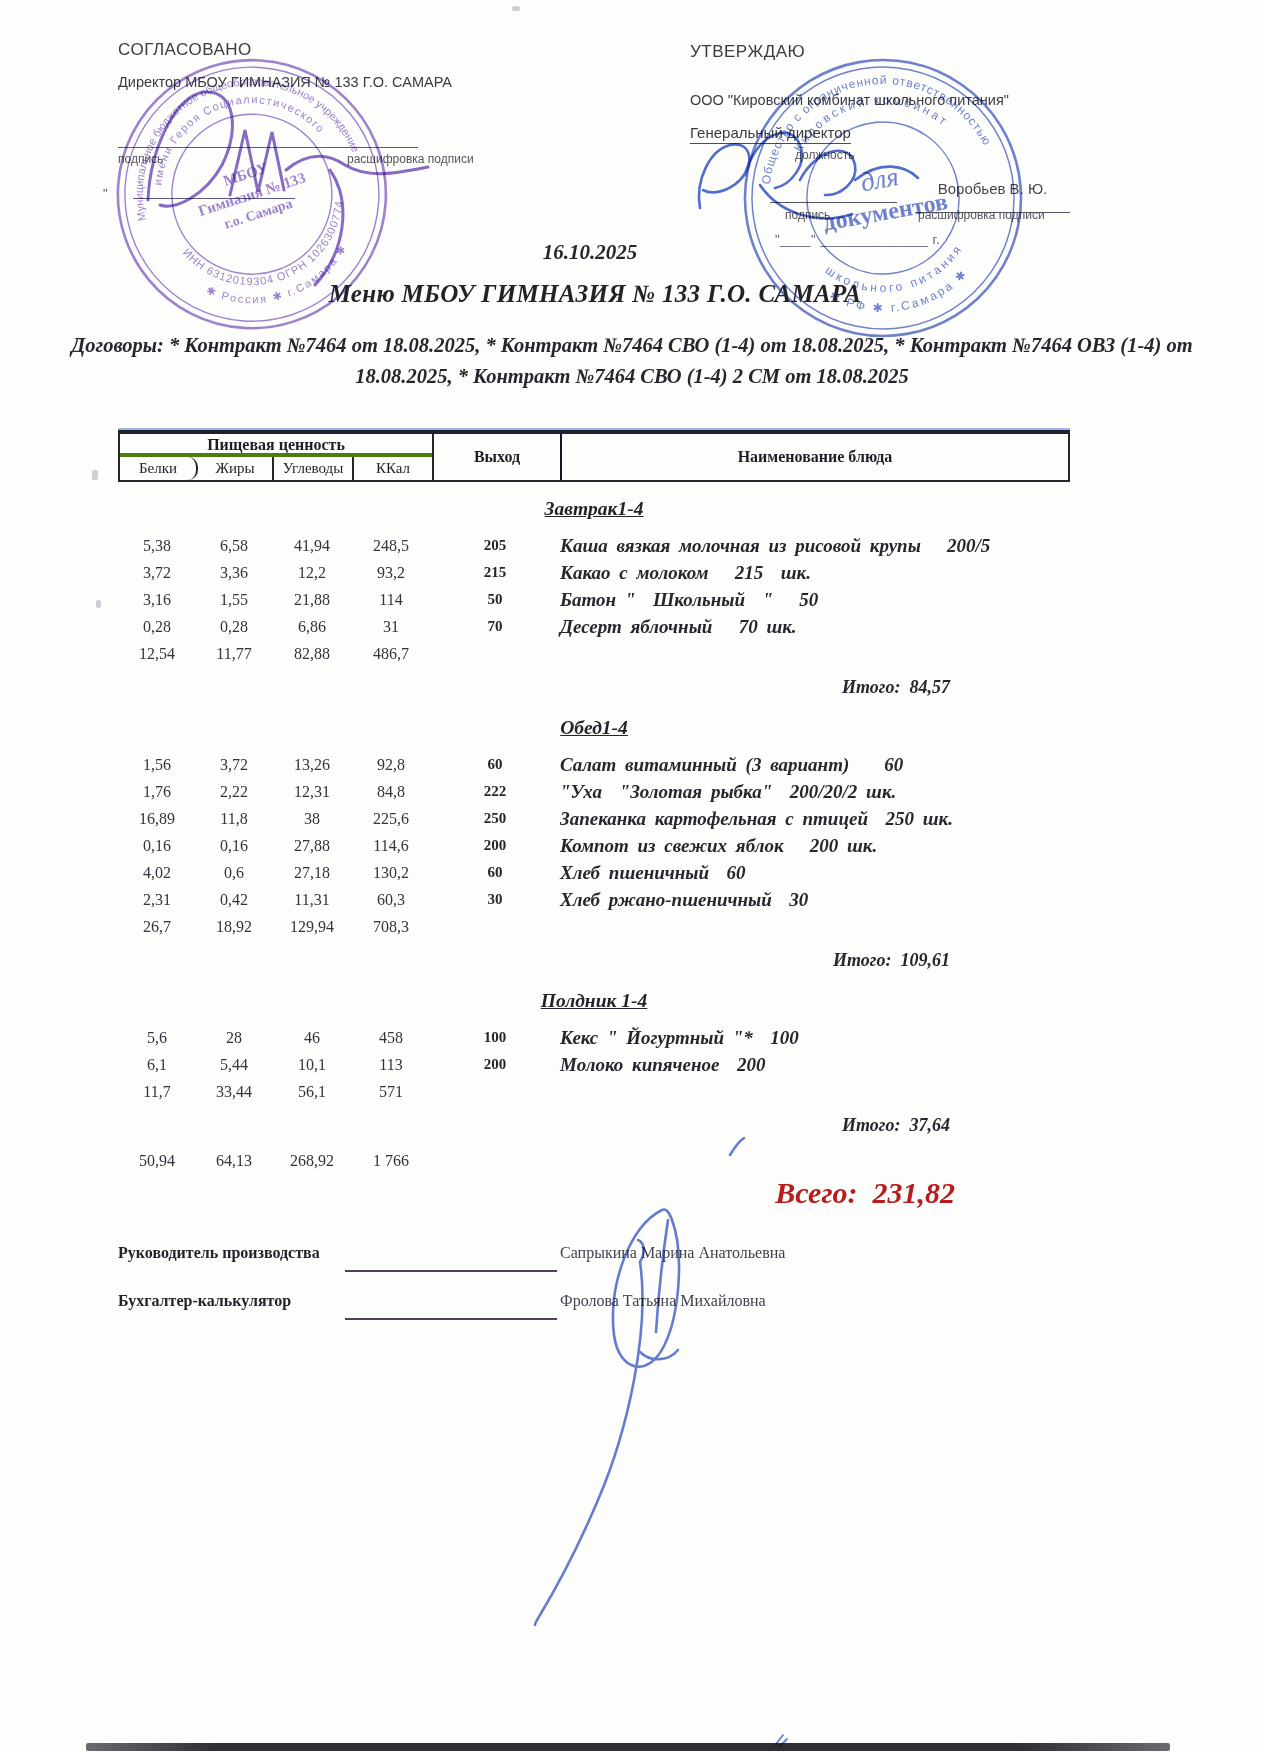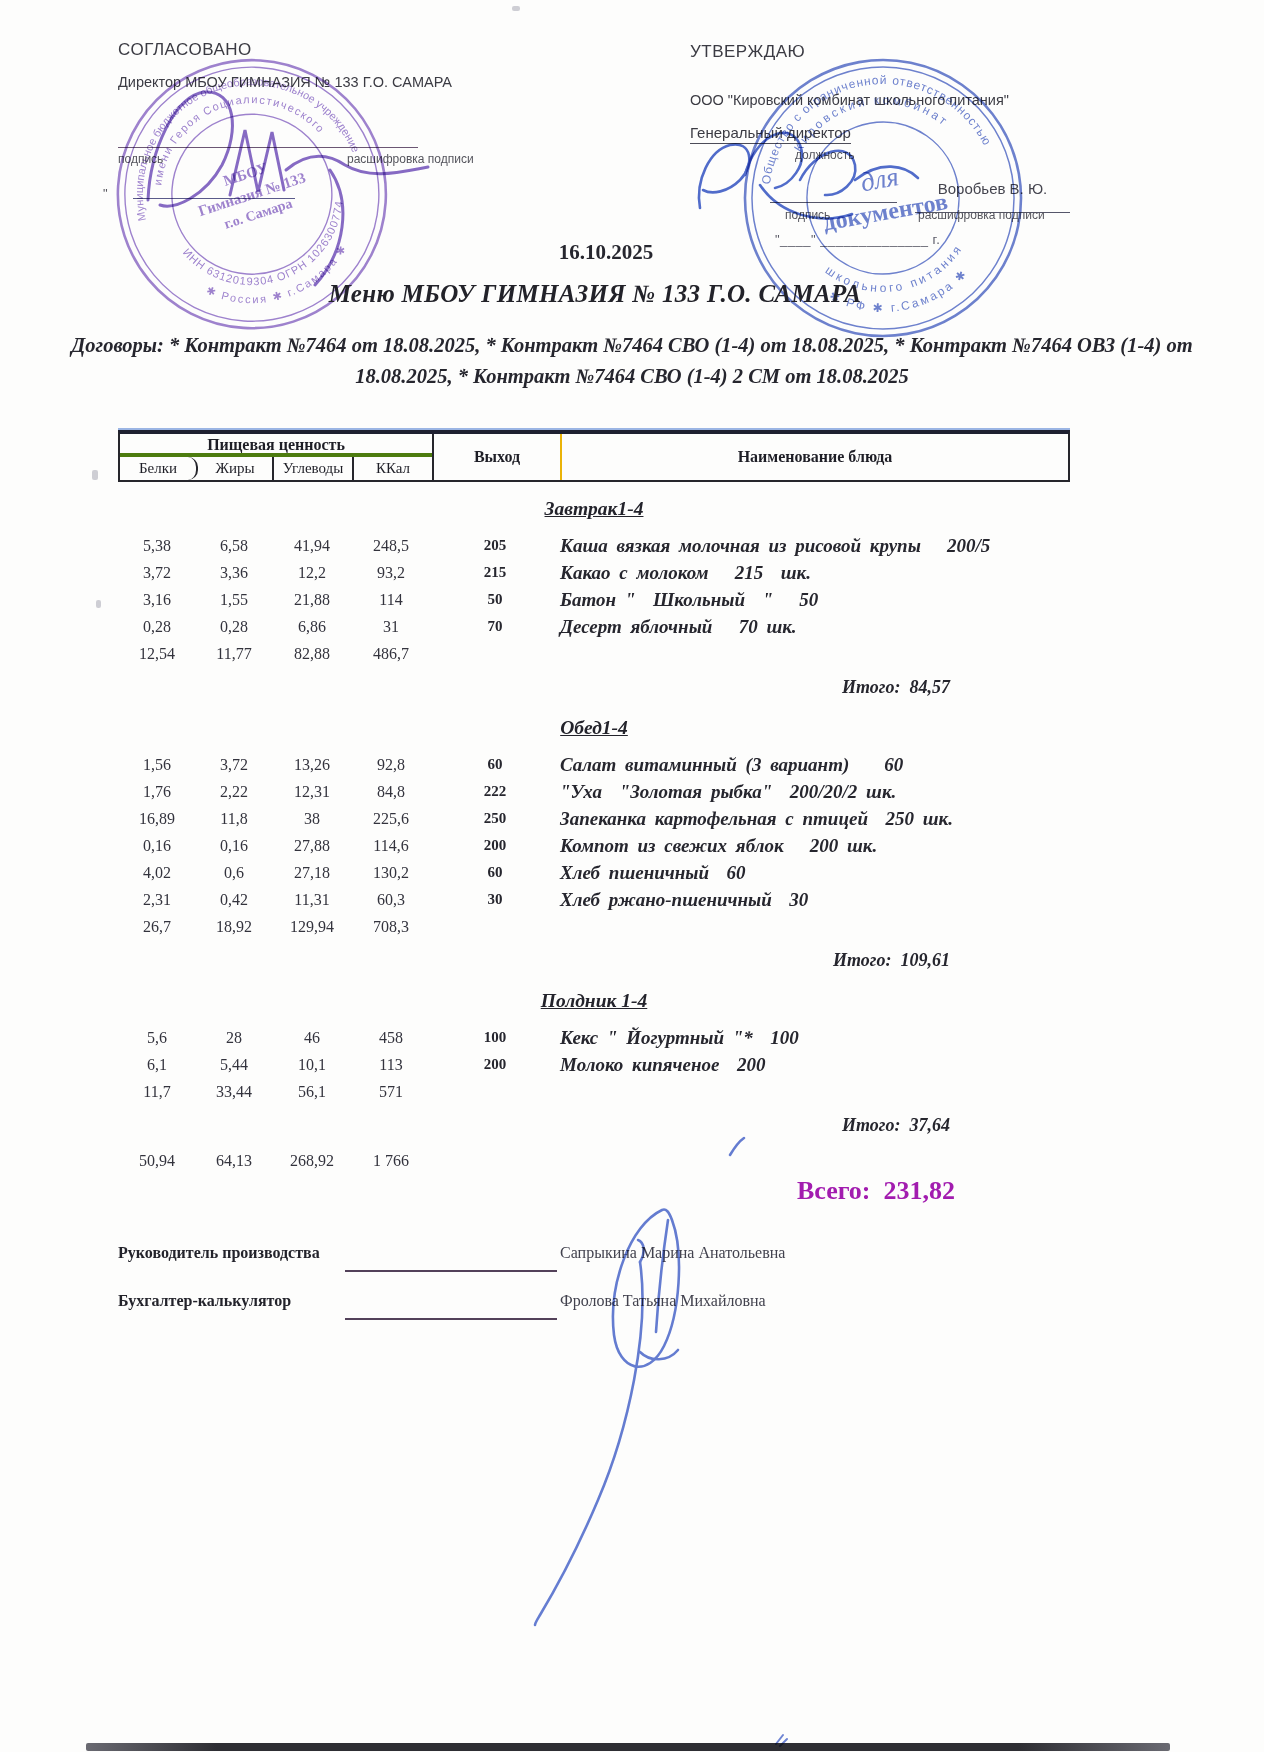--- a/index.html
+++ b/index.html
@@ -33,59 +33,59 @@
   .approved .date-blank { position:absolute; top:190px; left:85px; font-size:13px; color:#5a5a66;
                           letter-spacing:.5px; }
 
   
   .stamp { position:absolute; mix-blend-mode:multiply; pointer-events:none; }
   .stamp-left { left:110px; top:52px; opacity:.82; transform:rotate(-18deg); }
   .stamp-right { left:733px; top:48px; opacity:.8; transform:rotate(-10deg); }
   .ink { position:absolute; pointer-events:none; mix-blend-mode:multiply; }
 
   
-  .doc-date { position:absolute; top:240px; left:16px; width:1180px; text-align:center;
-              font-size:21px; font-weight:bold; color:#26262e; }
+  .doc-date { position:absolute; top:240px; left:0; width:1180px; text-align:center;
+              font-size:21px; font-weight:bold; font-style:italic; color:#26262e; }
   .doc-title { position:absolute; top:280px; left:0; width:1190px; text-align:center;
                font-size:25px; font-weight:bold; font-style:italic; color:#222229; letter-spacing:.3px; }
   .doc-contracts { position:absolute; top:330px; left:62px; width:1140px; text-align:center;
                font-size:20.5px; font-weight:bold; font-style:italic; color:#26262e; line-height:1.5; }
 
   
   .nutr-table { position:absolute; left:118px; top:430px; width:952px; height:52px;
                 display:flex; border:2px solid #26262c; border-top:4px solid #1e2030;
                 box-shadow:0 -2px 0 rgba(74,122,208,.55); background:#fdfdfc;
                 color:#1e1e26; }
   .nt-group { width:312px; display:flex; flex-direction:column; }
   .nt-group-title { height:23px; border-bottom:4px solid #4d7c0f; text-align:center;
                     font-weight:bold; font-size:16px; line-height:22px; }
   .nt-sub { flex:1; display:flex; }
   .nt-sub-cell { text-align:center; font-size:15px; line-height:23px; border-right:2px solid #26262c; }
   .nt-sub-cell:nth-child(1){width:78px;border-radius:10px;} .nt-sub-cell:nth-child(2){width:76px;}
   .nt-sub-cell:nth-child(3){width:80px;} .nt-sub-cell:nth-child(4){width:78px; border-right:none;}
-  .nt-out { width:130px; border-left:2px solid #26262c; border-right:2px solid #eab308;
+  .nt-out { width:130px; border-left:2px solid #26262c; border-right:2px solid #0f172a;
             display:flex; align-items:center; justify-content:center; font-weight:bold; font-size:16px; }
   .nt-dish { flex:1; display:flex; align-items:center; justify-content:center; font-weight:bold; font-size:16px; }
 
   
   .menu-body { position:absolute; left:118px; top:482px; width:952px; color:#2e2e38; }
   .section-title { text-align:center; margin:16px 0 12px; font-size:19.5px; font-weight:bold;
                    font-style:italic; text-decoration:underline; color:#23232b; }
   .menu-row { display:grid; grid-template-columns:78px 76px 80px 78px 130px 1fr;
               height:27px; align-items:center; }
   .menu-row .num { text-align:center; font-size:16px; color:#33333d; }
   .menu-row .out { text-align:center; font-weight:bold; font-size:15px; color:#26262e; }
   .menu-row .dish { font-weight:bold; font-style:italic; font-size:19px; color:#26262e;
                     white-space:pre; word-spacing:4px; }
   .subtotal-line { text-align:right; padding-right:120px; margin-top:10px; margin-bottom:8px;
                    height:24px; font-size:18px; font-weight:bold; font-style:italic; color:#26262e;
                    white-space:pre; }
   .grand-row { margin-top:2px; }
   .grand-line { text-align:right; padding-right:115px; margin-top:2px; height:30px;
-                font-size:26px; font-weight:bold; color:#a21caf; white-space:pre; }
+                font-size:30px; font-weight:bold; font-style:italic; color:#b91c1c; white-space:pre; }
 
   
   .signatory { position:absolute; left:118px; width:952px; height:34px; }
   .signatory.row1 { top:1240px; } .signatory.row2 { top:1288px; }
   .signatory .pos { position:absolute; left:0; top:4px; font-weight:bold; font-size:16px; color:#23232b; }
   .signatory .line { position:absolute; left:227px; top:30px; width:212px; border-bottom:2px solid #53415a; }
   .signatory .name { position:absolute; left:442px; top:4px; font-size:16px; color:#42424e; }
 
   
   .scan-edge { position:absolute; left:86px; top:1743px; width:1084px; height:8px; border-radius:2px;

